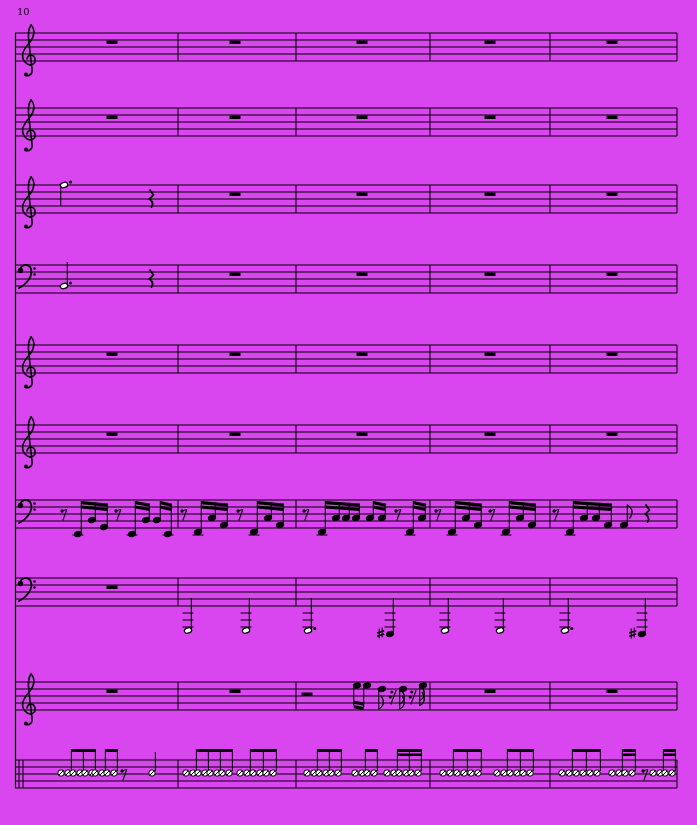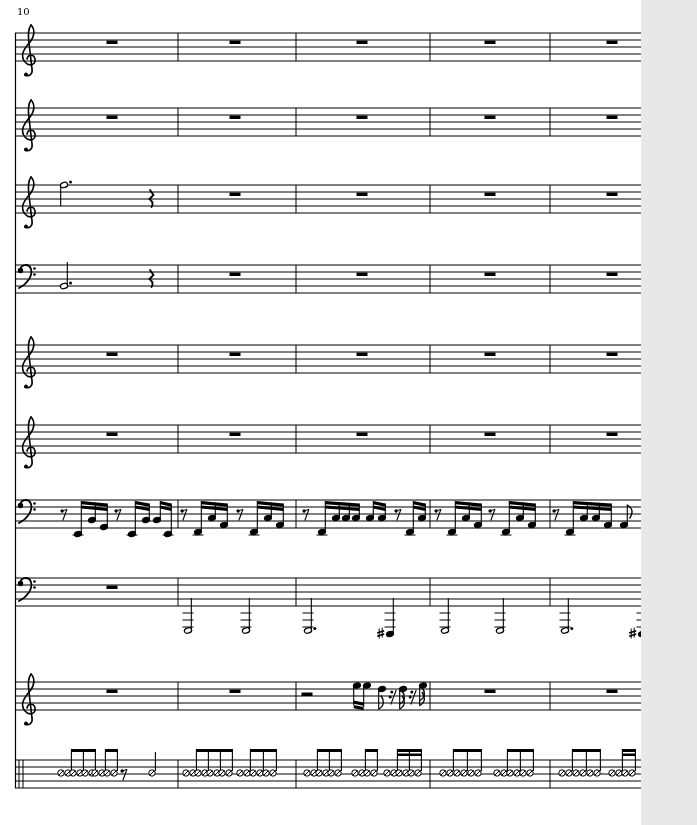--- a/index.html
+++ b/index.html
@@ -1,19 +1,19 @@
 <!DOCTYPE html>
 <html><head>
 <meta charset="utf-8">
 <style>
   html,body{margin:0;padding:0;background:#e8e8e8;}
   .page{
     position:relative;
-    width:641px;height:825px;
-    background:#ffffff;
+    width:697px;height:825px;
+    background:#d946ef;
     overflow:hidden;
     font-family:"DejaVu Serif", serif;
   }
   .measure-number{
     position:absolute;
     left:17px;top:6px;
     font-size:10px;
     color:#000;
     user-select:none;
   }

